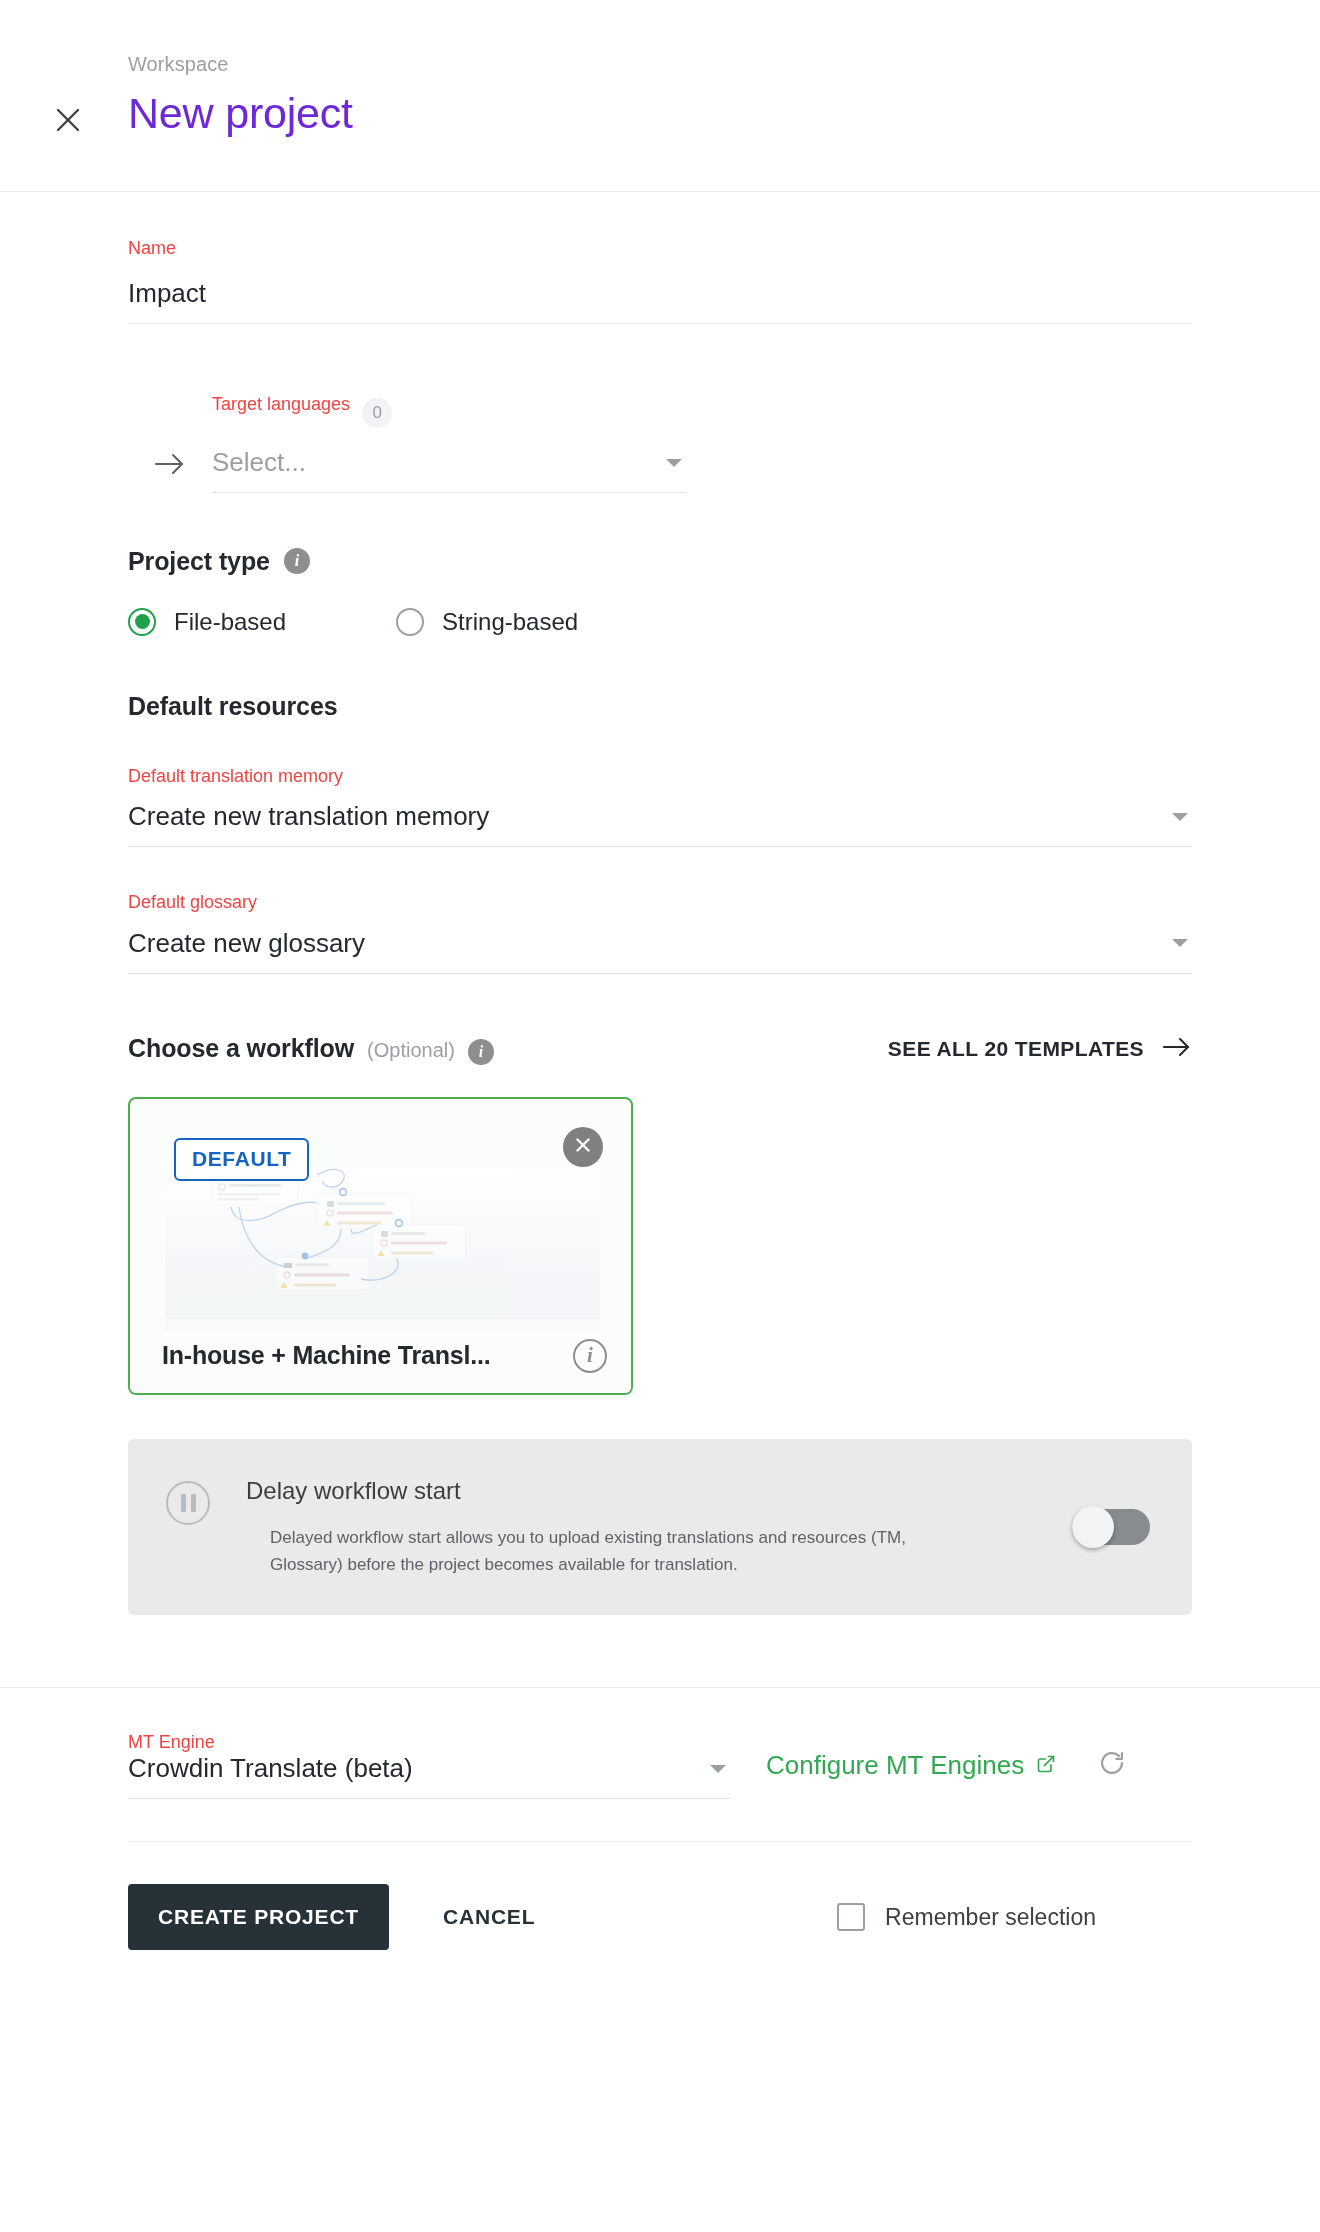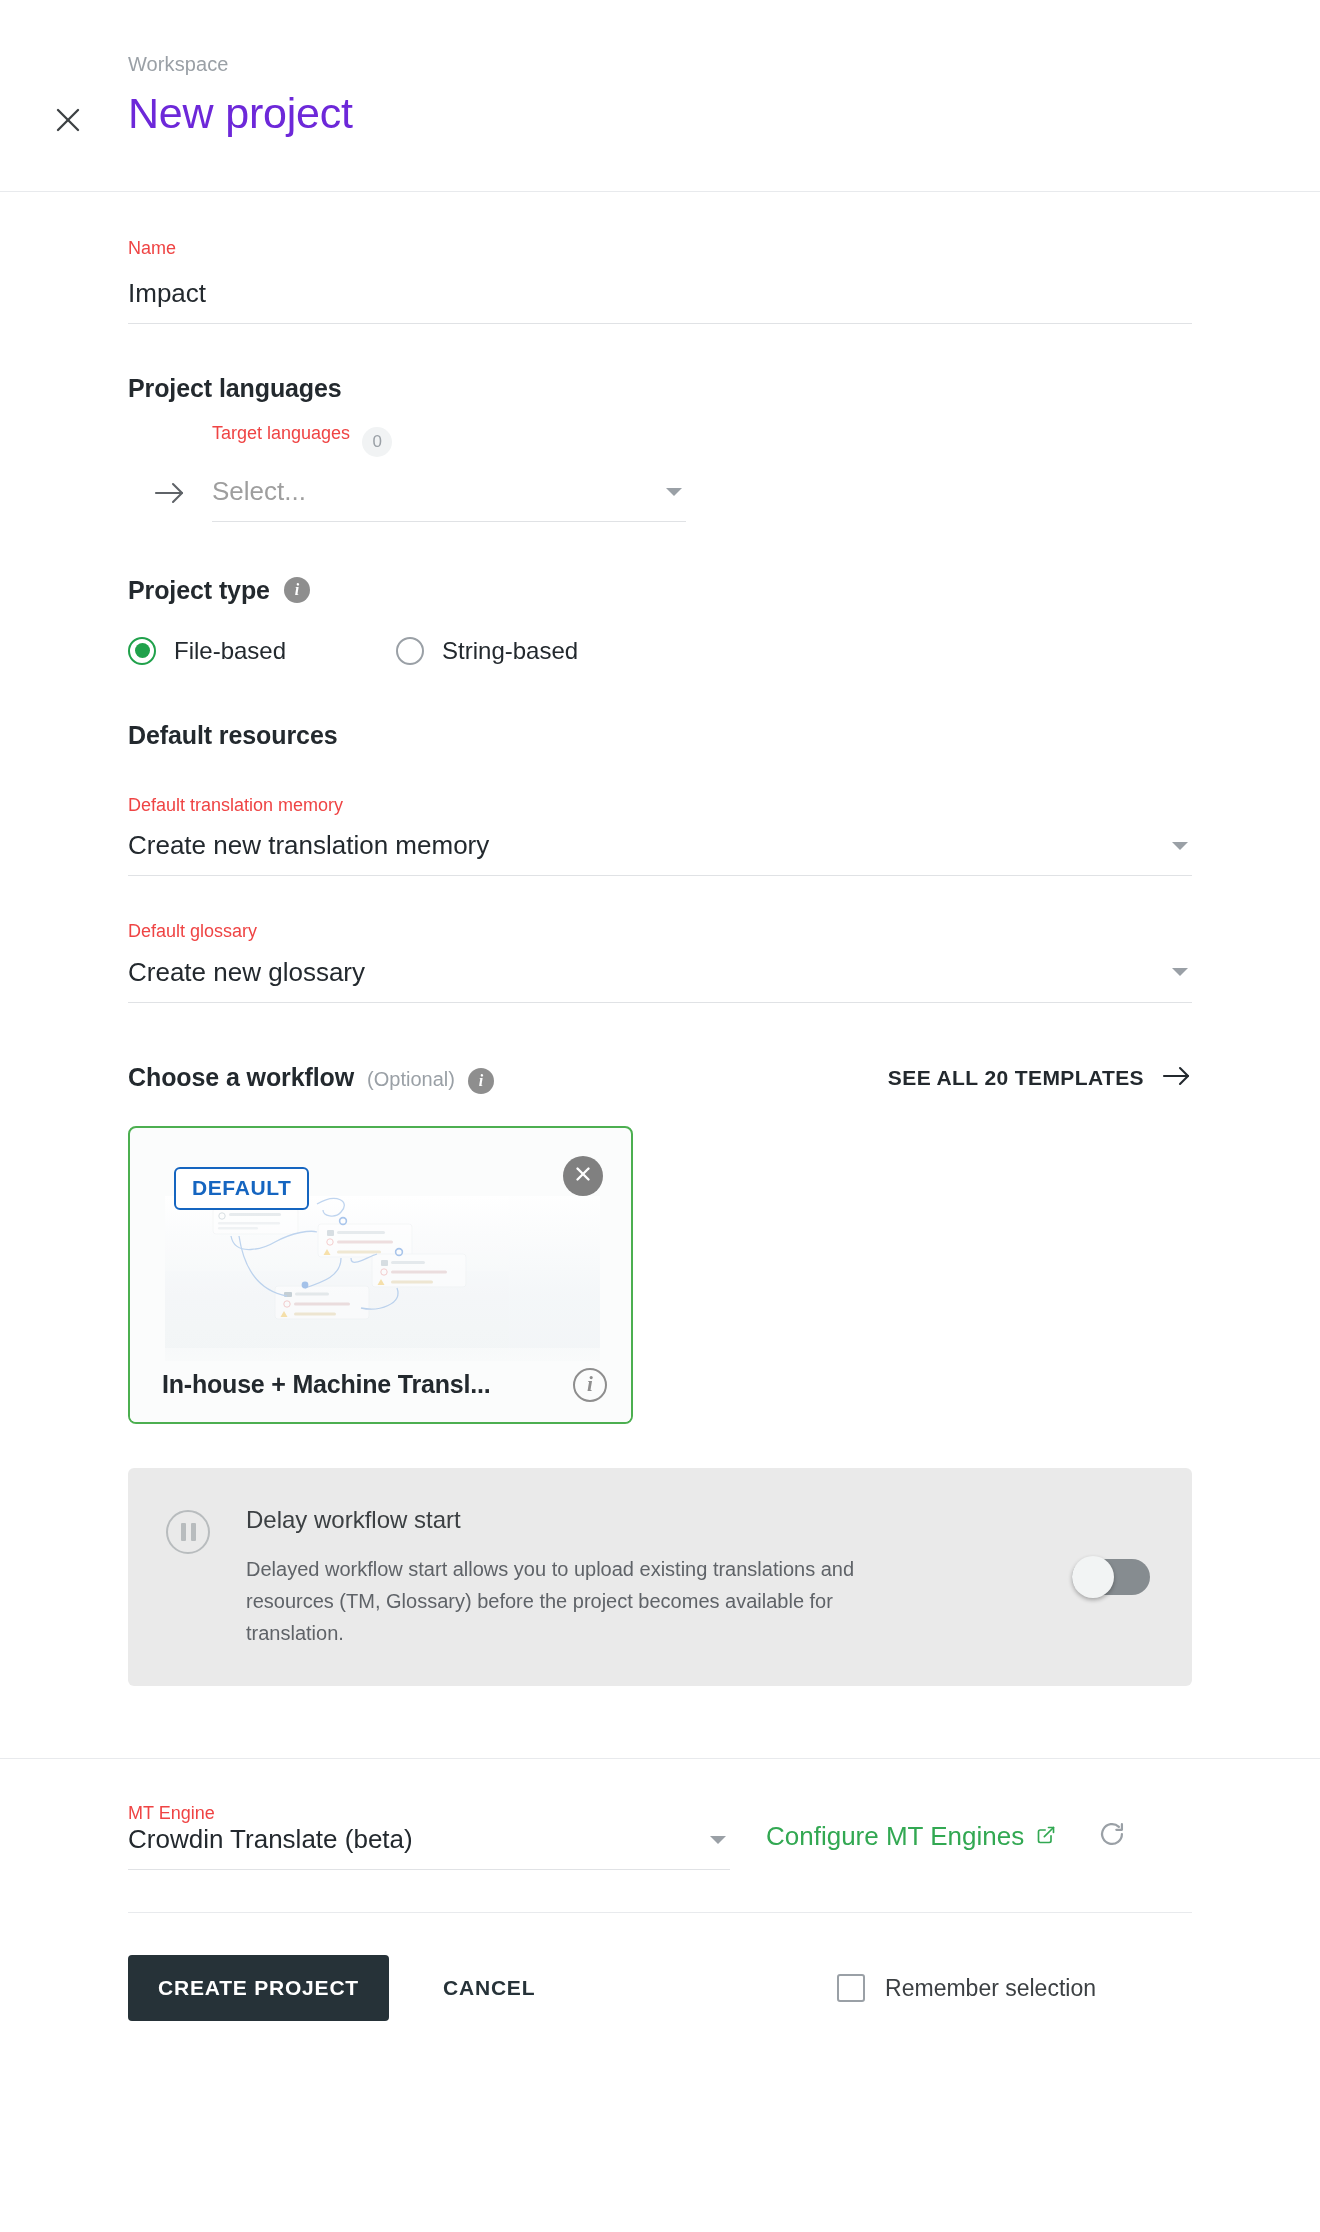--- a/index.html
+++ b/index.html
@@ -274,24 +274,25 @@
     border: 2.5px solid #b8bcbe;
     display: flex; align-items: center; justify-content: center;
     gap: 5px;
     flex: 0 0 auto;
     margin-top: 4px;
   }
   .pause-bar { width: 5px; height: 18px; background: #b8bcbe; border-radius: 1px; }
   .delay-text { margin-left: 36px; max-width: 690px; }
   .delay-title { font-size: 24px; color: #3c4043; line-height: 1.2; }
   .delay-desc {
-    font-size: 20px;
+    font-size: 17px;
     color: #5f6368;
     line-height: 1.62;
     margin-top: 18px;
+    margin-left: 24px;
   }
   .switch {
     position: absolute;
     right: 42px;
     top: 50%;
     transform: translateY(-50%);
     width: 78px; height: 36px;
     background: #868c90;
     border-radius: 18px;
     cursor: pointer;
@@ -395,21 +396,20 @@
 
 <div class="content">
 
   <div class="name-field">
     <div class="field-label">Name</div>
     <div class="name-value">Impact</div>
     <div class="underline"></div>
   </div>
 
   <div class="project-languages">
-    <div class="section-title">Project languages</div>
 
     <div class="lang-row">
 
       <div class="arrow-between">
         <span>
           <svg width="34" height="26" viewBox="0 0 34 26" fill="none" stroke="#5f6368" stroke-width="2.1" stroke-linecap="round" stroke-linejoin="round">
             <line x1="3" y1="13" x2="29" y2="13"></line>
               <polyline points="20,4 29,13 20,22"></polyline>
           </svg>
         </span>

